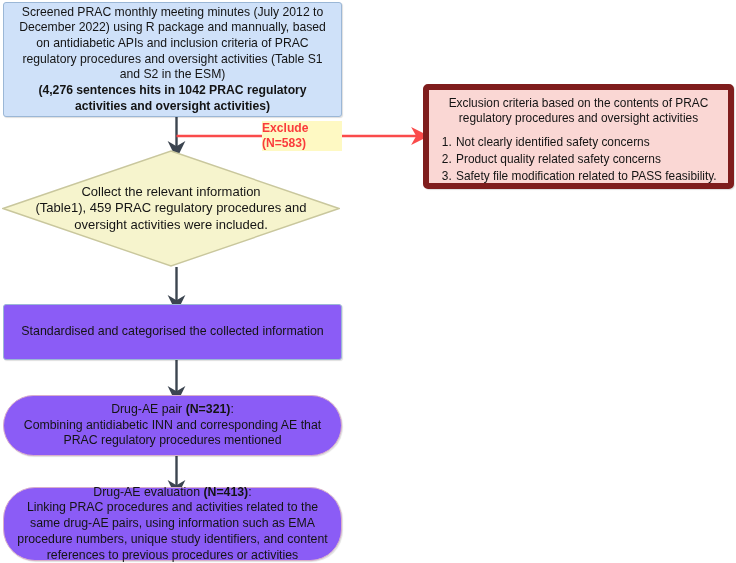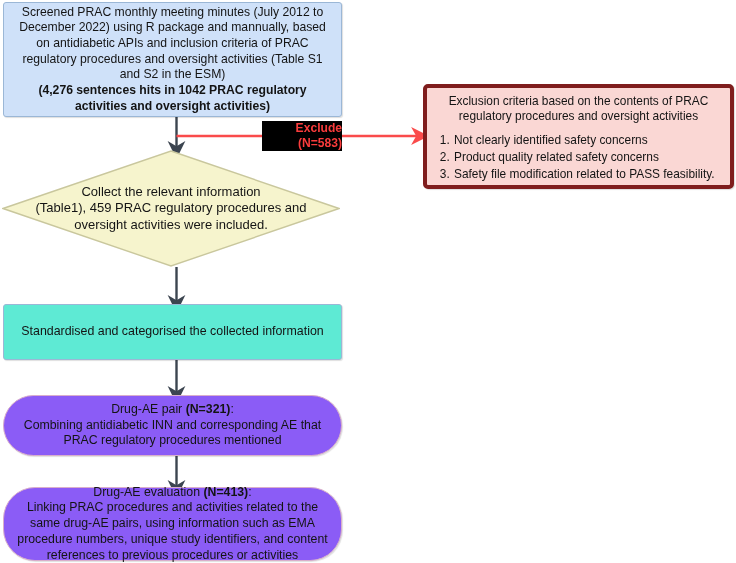--- a/index.html
+++ b/index.html
@@ -43,21 +43,21 @@
     box-shadow: 1px 1px 1px rgba(0,0,0,0.13);
     font-size: 12.2px;
   }
   #box-screened .bold-line { font-weight: bold; }
 
   
   #box-exclusion {
     left: 423px; top: 84px;
     width: 311px; height: 105px;
     background: #fad7d4;
-    border: 4px solid #7f1d1d;
+    border: 6px solid #7f1d1d;
     border-radius: 5px;
     box-shadow: 1px 1px 1px rgba(0,0,0,0.13);
     display: block;
     padding: 6px 8px 4px 8px;
     font-size: 11.9px;
   }
   #box-exclusion .excl-head {
     text-align: center;
     line-height: 1.3;
     margin-bottom: 7px;
@@ -68,26 +68,26 @@
     text-align: left;
     line-height: 1.42;
   }
   #box-exclusion ol li { padding-left: 1px; }
 
   
   #label-exclude {
     position: absolute;
     left: 262px; top: 121px;
     width: 80px;
-    text-align: right;
+    text-align: left;
     color: #fa3c3c;
     font-weight: bold;
     font-size: 12.1px;
     line-height: 1.25;
-    background: #000000;
+    background: #fef9c3;
     z-index: 4;
   }
 
   
   #box-collect {
     left: 2px; top: 150px;
     width: 338px; height: 117px;
     z-index: 2;
   }
   #box-collect .diamond-shape {
@@ -99,21 +99,21 @@
     position: relative;
     z-index: 2;
     font-size: 13px;
     padding: 0 30px;
   }
 
   
   #box-standardised {
     left: 3px; top: 304px;
     width: 339px; height: 56px;
-    background: #5eead4;
+    background: #8b5cf6;
     border: 1px solid #9bb7d6;
     border-radius: 3px;
     box-shadow: 1px 1px 1px rgba(0,0,0,0.13);
     font-size: 12.4px;
   }
 
   
   .pill {
     background: #8b5cf6;
     border: 1px solid #d9aecb;

